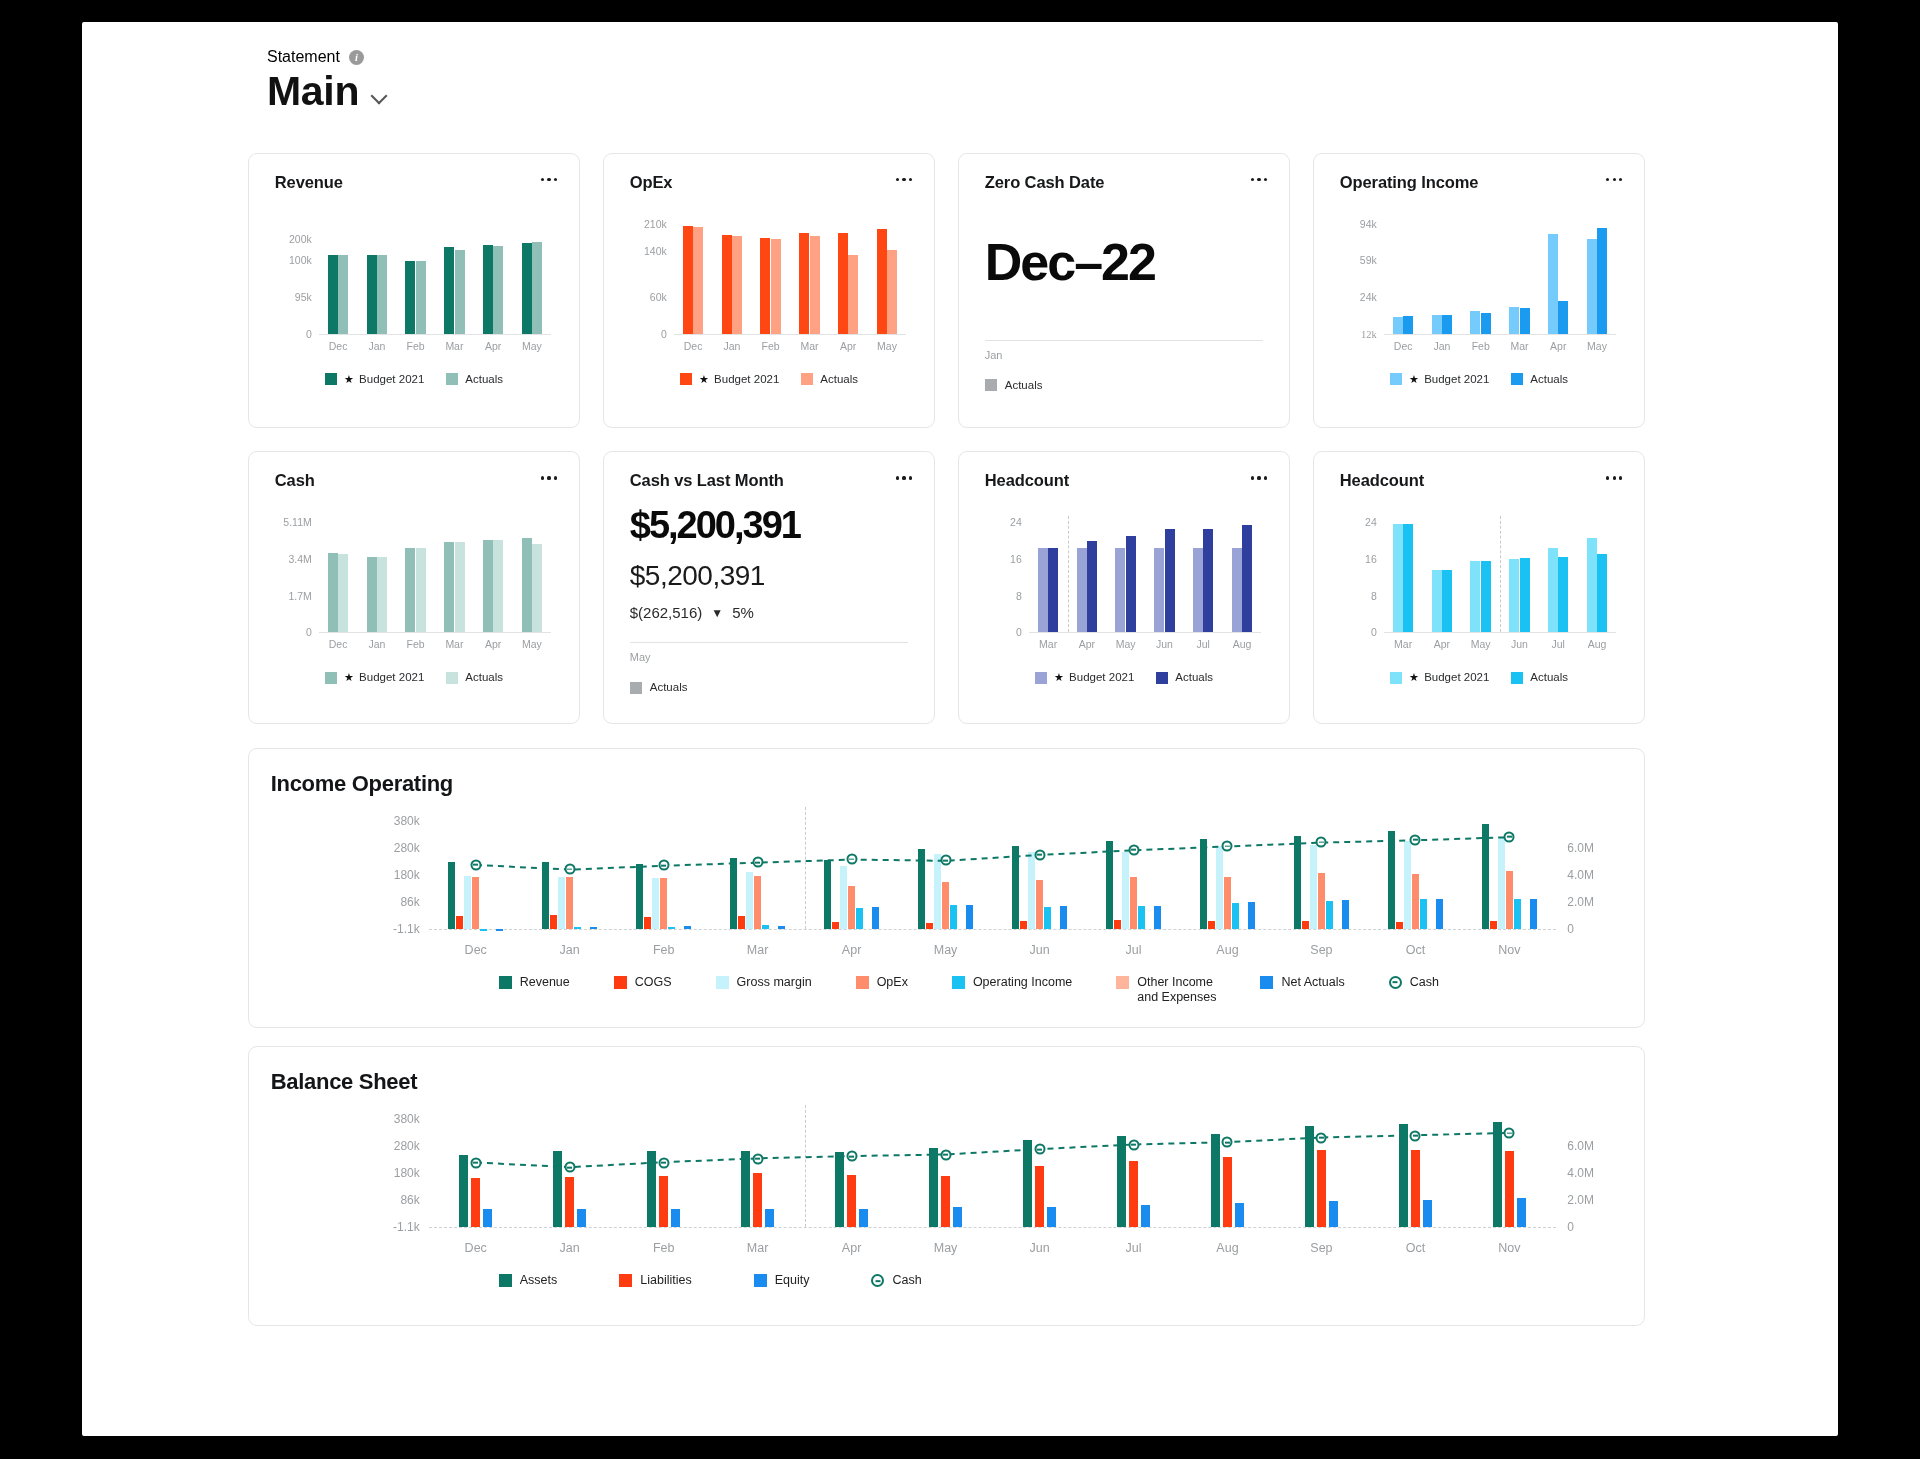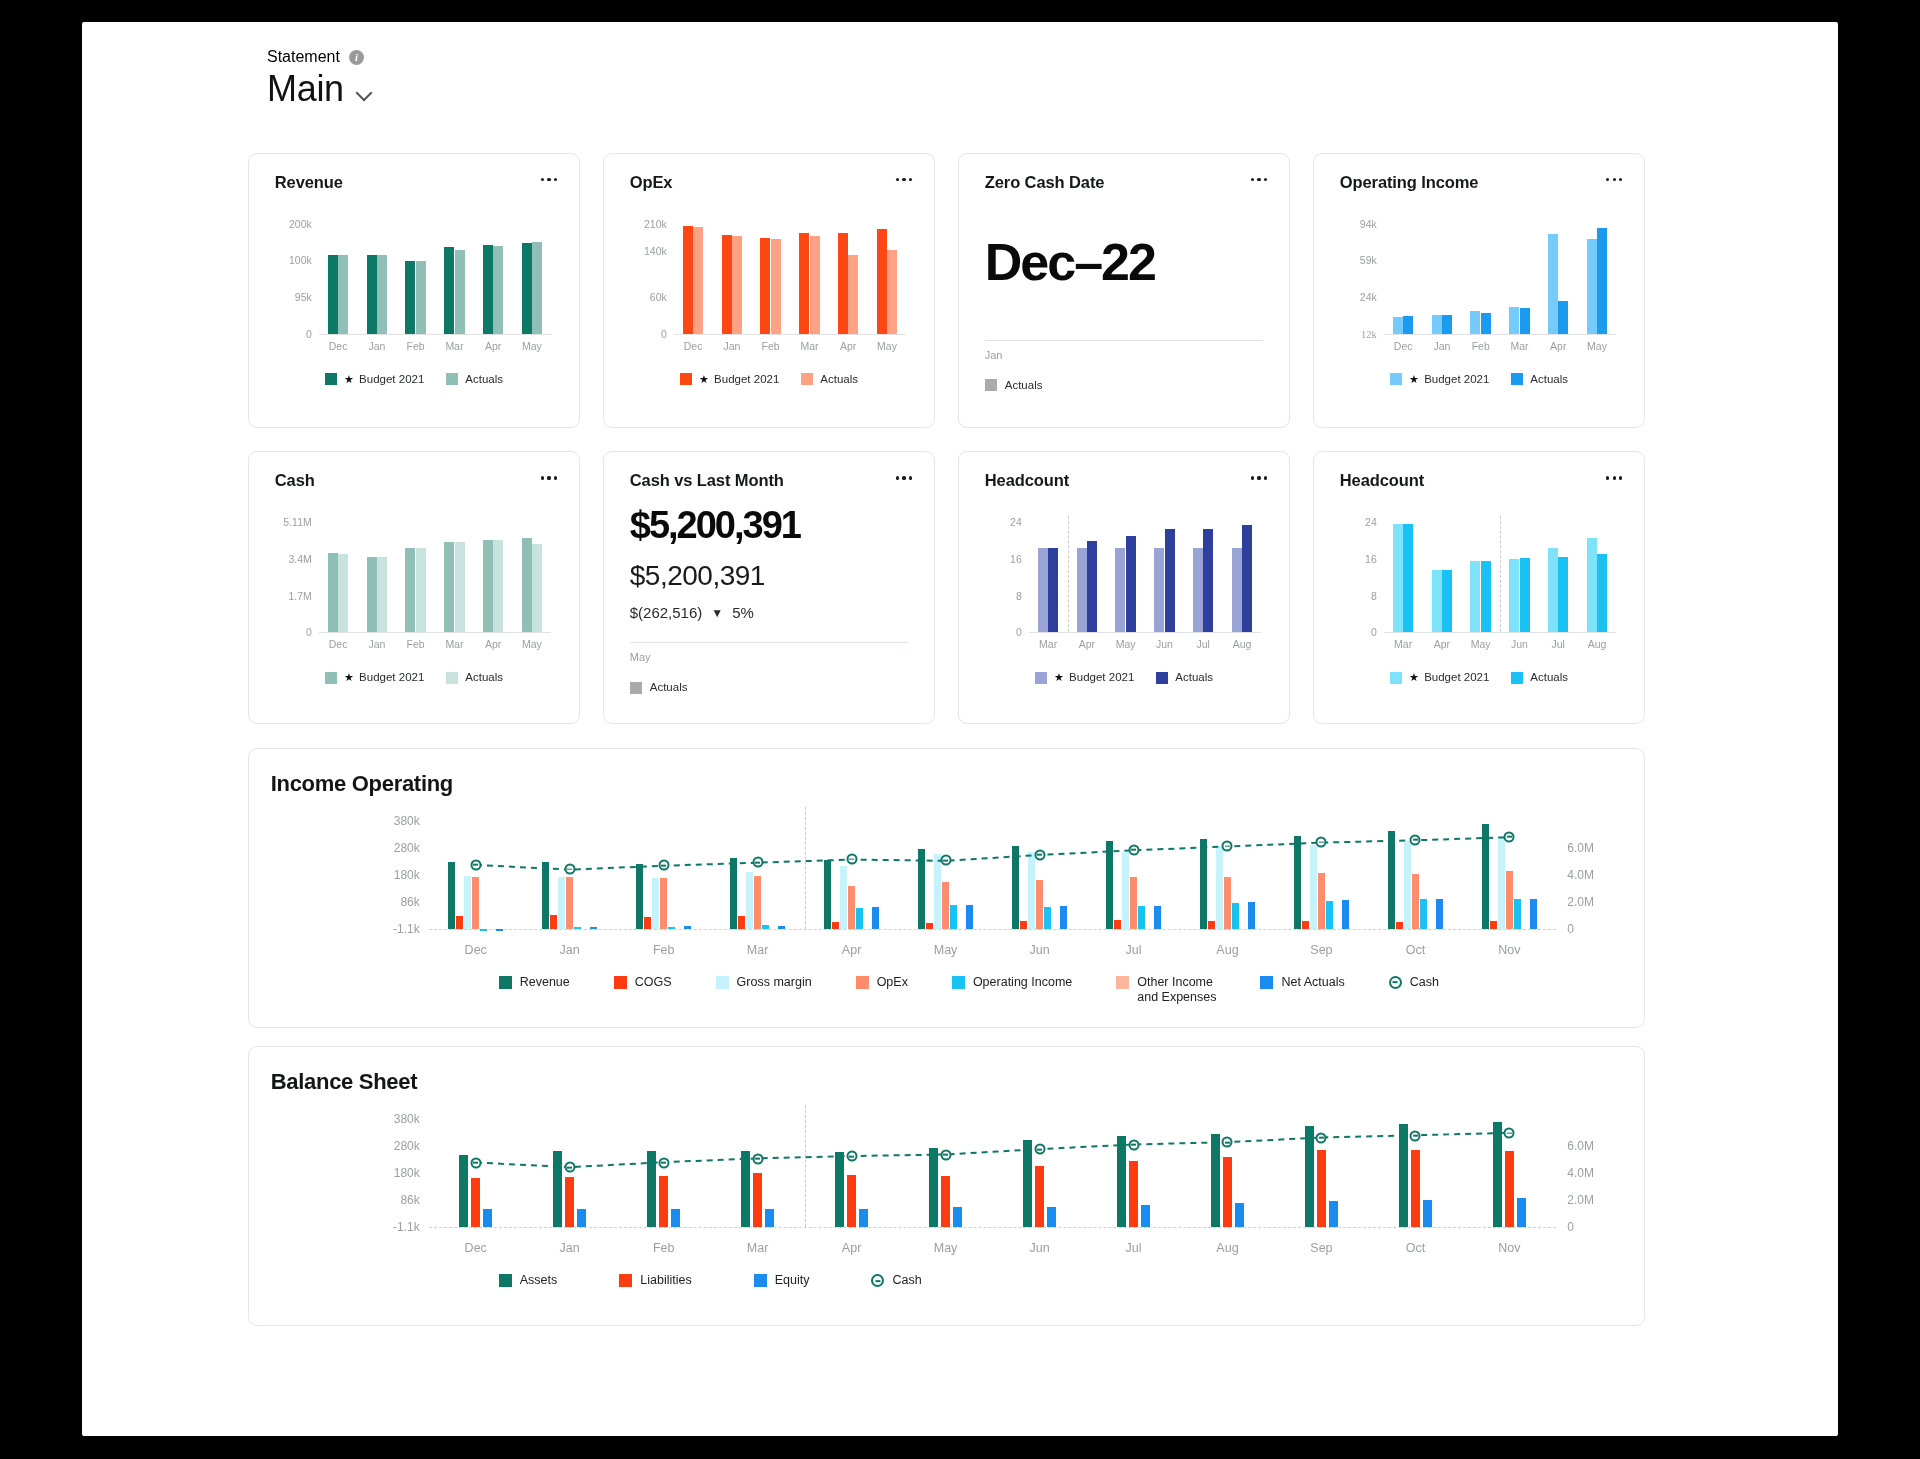--- a/index.html
+++ b/index.html
@@ -21,21 +21,21 @@
   .header { position: absolute; left: 185px; top: 26px; }
   .bc-row { display: flex; align-items: center; gap: 9px; }
   .info-icon {
     width: 15px; height: 15px; border-radius: 50%;
     background: #9a9a9a; color: #fff;
     font-size: 10.5px; font-weight: bold; font-style: italic;
     display: flex; align-items: center; justify-content: center;
     font-family: "Liberation Serif", serif;
   }
   .title-row { display: flex; align-items: center; gap: 12px; margin-top: 2px; }
-  .dash-title { font-size: 36px; font-weight: normal; color: #111; letter-spacing: -.3px; }
+  .dash-title { font-size: 41px; font-weight: bold; color: #111; letter-spacing: -.3px; }
   .chev { width: 16px; height: 16px; position: relative; top: 3px; }
   .chev::before {
     content: ""; position: absolute; left: 2px; top: 3px;
     width: 10px; height: 10px;
     border-right: 2px solid #555; border-bottom: 2px solid #555;
     transform: rotate(45deg);
   }
   
   .card {
     position: absolute;
@@ -155,21 +155,21 @@
 
   <div id="cards-root">
       <div class="card" style="left: 165.745px; top: 130.667px; width: 332.61px; height: 275.333px;">
         <div class="card-title">Revenue</div>
         <div class="kebab">
           <i></i>
           <i></i>
           <i></i>
         </div>
         <div class="mini-chart" style="left: 70px; top: 70px; width: 232.61px; height: 110px;">
-          <div class="ylab" style="top: 0px;">200k</div>
+          <div class="ylab" style="top: 15px;">200k</div>
           <div class="ylab" style="top: 36.6667px;">100k</div>
           <div class="ylab" style="top: 73.3333px;">95k</div>
           <div class="ylab" style="top: 110px;">0</div>
           <div class="axis-line" style="top: 110px;"></div>
           <div class="bar" style="background: rgb(13, 120, 101); width: 10px; height: 78.65px; left: 9.13414px;"></div>
           <div class="bar" style="background: rgb(143, 191, 182); width: 10px; height: 78.65px; left: 19.6341px;"></div>
           <div class="xlab" style="left: 19.3841px; top: 116px;">Dec</div>
           <div class="bar" style="background: rgb(13, 120, 101); width: 10px; height: 78.65px; left: 47.9024px;"></div>
           <div class="bar" style="background: rgb(143, 191, 182); width: 10px; height: 78.65px; left: 58.4024px;"></div>
           <div class="xlab" style="left: 58.1524px; top: 116px;">Jan</div>

